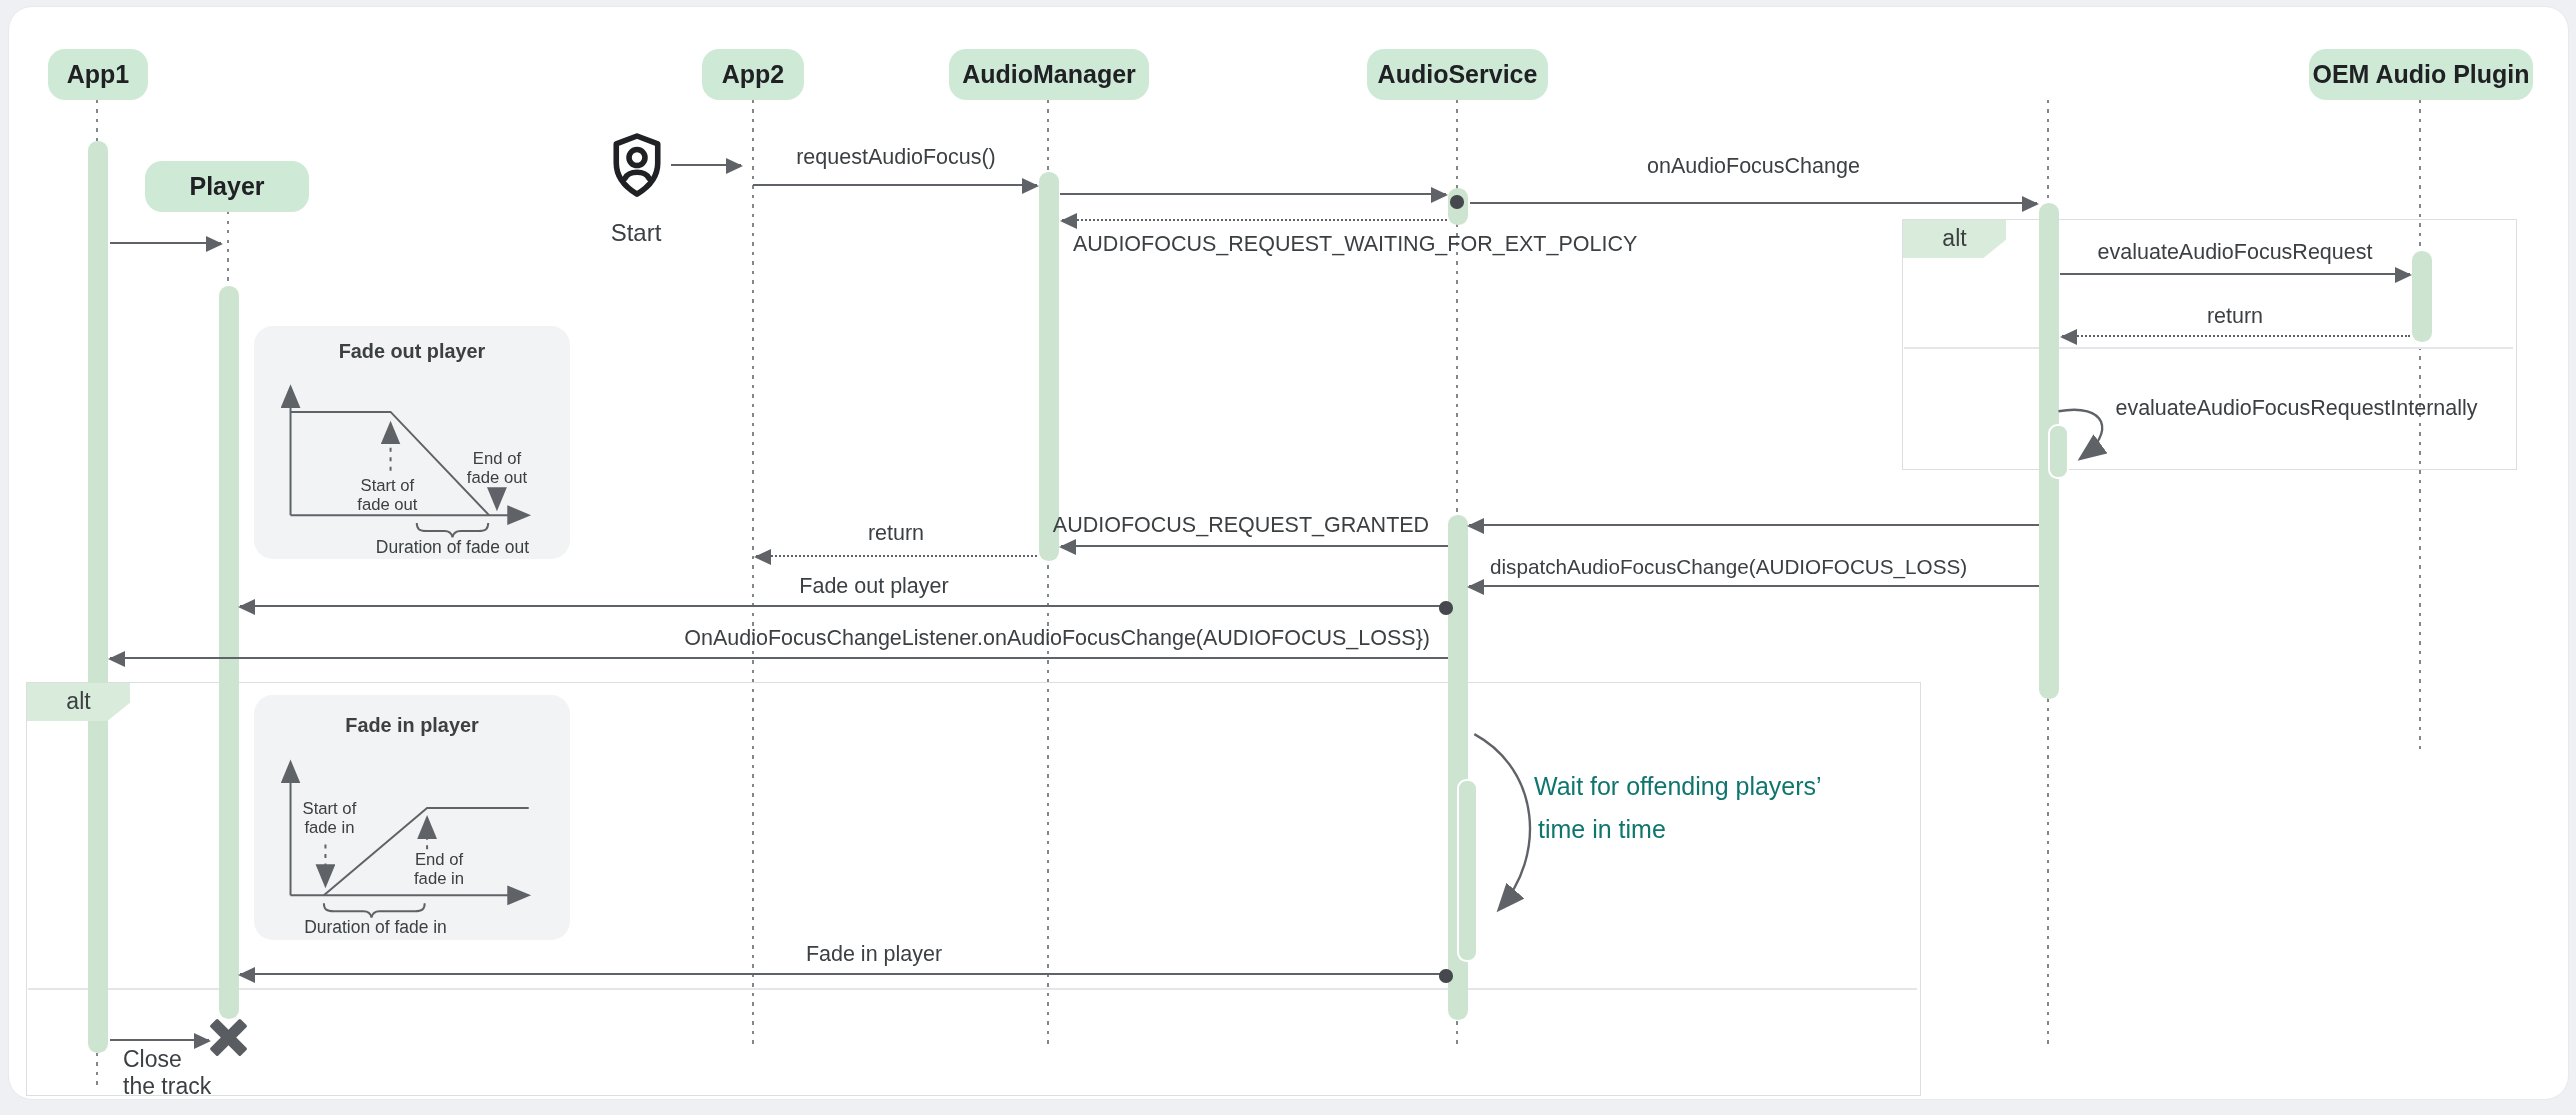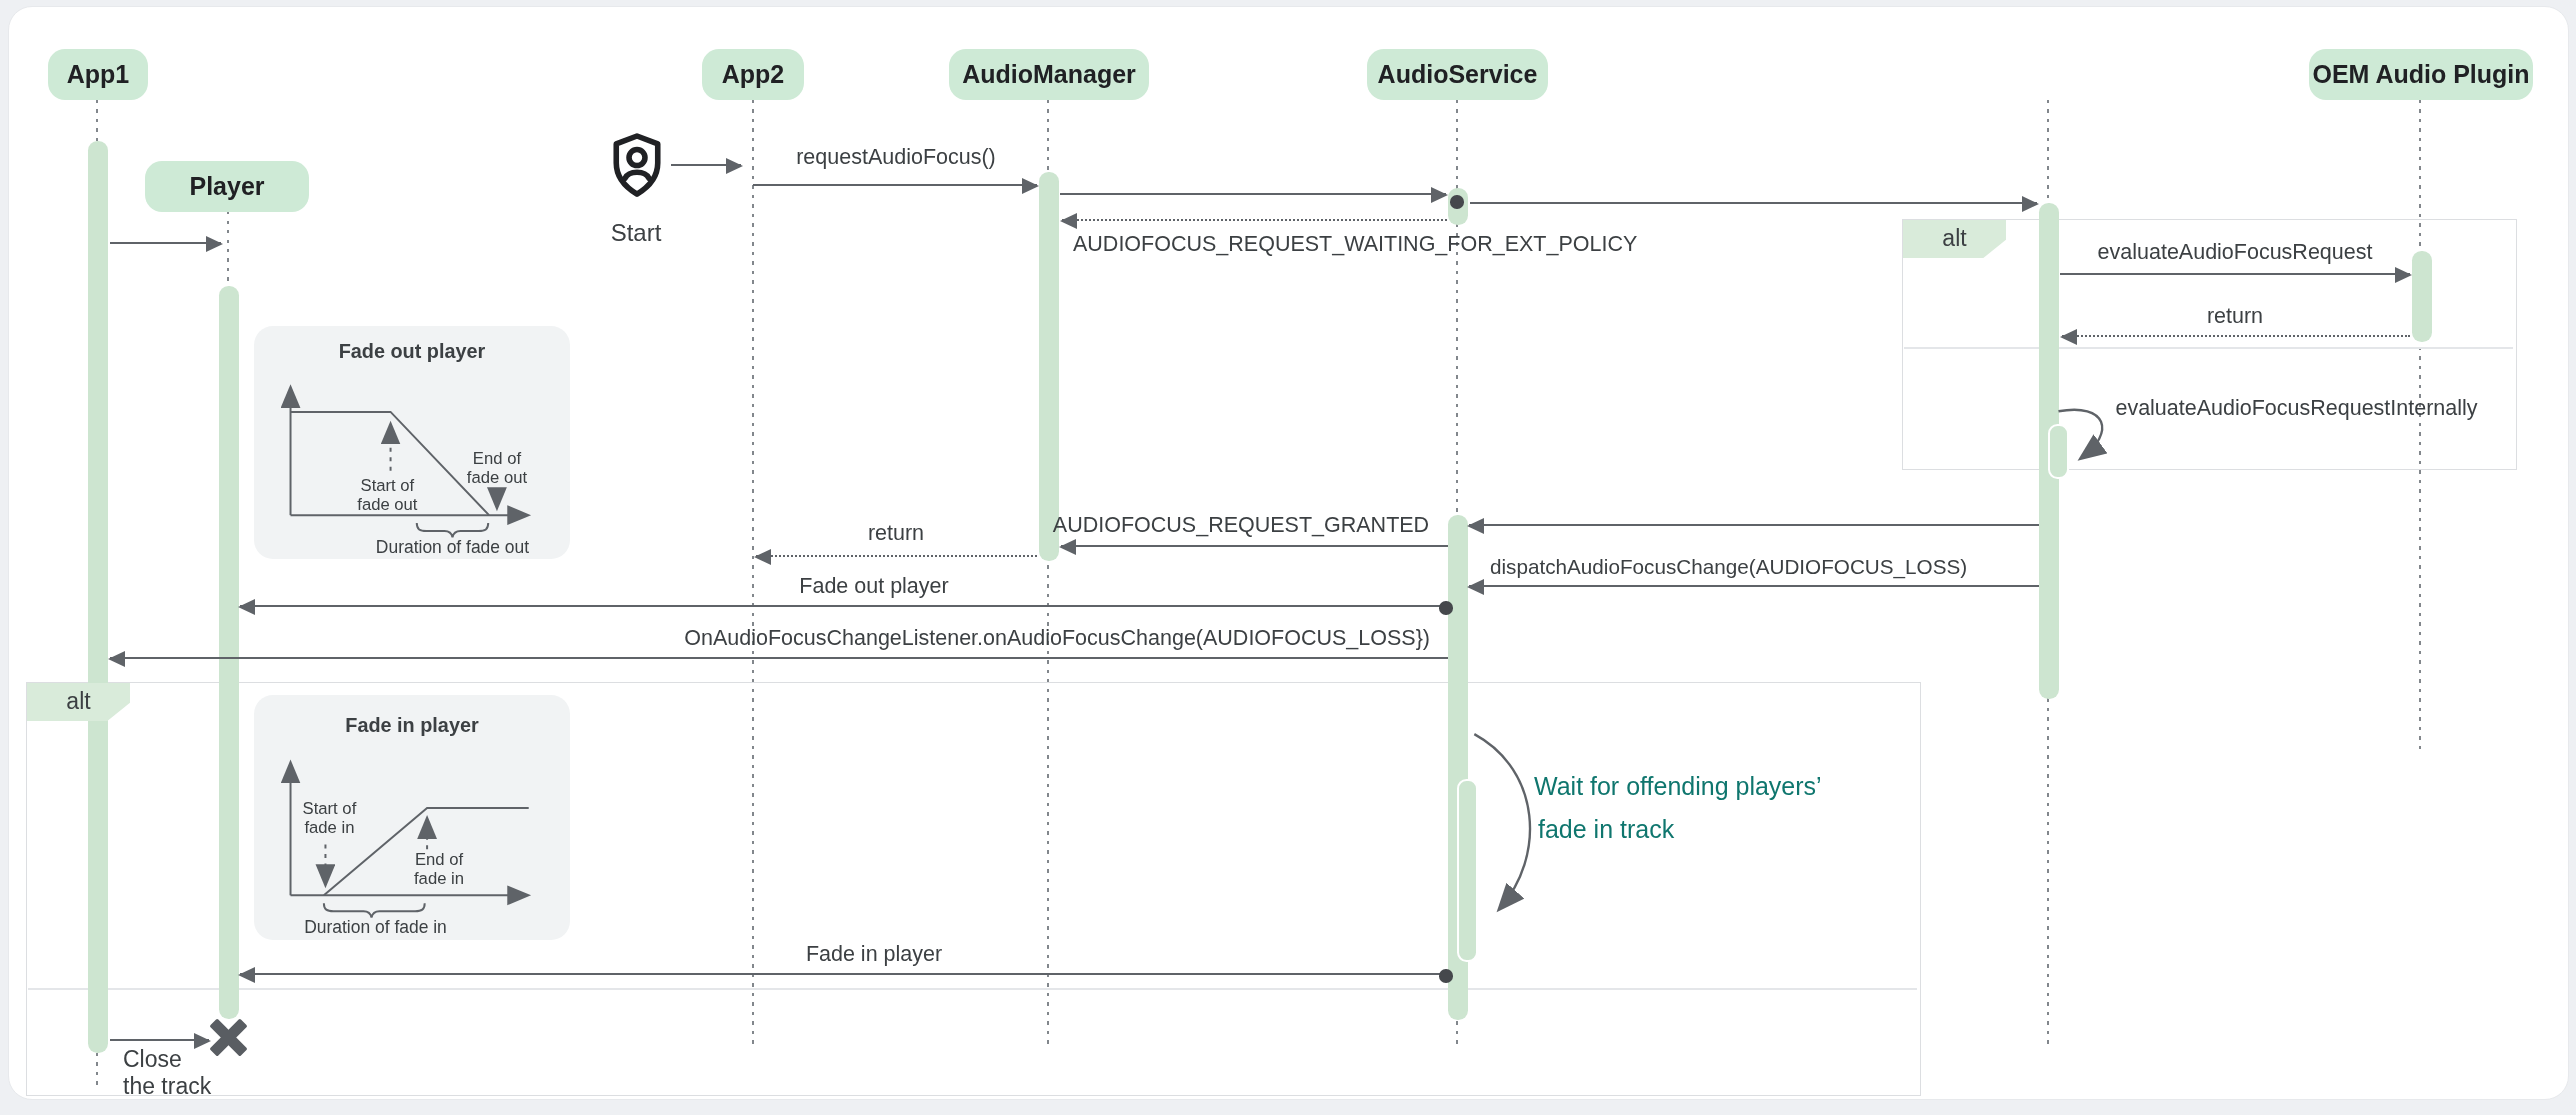--- a/index.html
+++ b/index.html
@@ -202,28 +202,29 @@
     </div>
   <div class="arrow" style="left:110px;top:1039px;width:99px;">
       <span class="ah-r"></span>
     </div>
   <div class="xmark" style="left:211px;top:1020px;">
       <span></span>
       <span></span>
     </div>
 
   <div class="lbl c" style="left:753px;top:145px;width:286px;"><span>requestAudioFocus()</span></div>
+  <div class="lbl c" style="left:1470px;top:154px;width:567px;"><span>onAudioFocusChange</span></div>
   <div class="lbl" style="left:1073px;top:232px;"><span>AUDIOFOCUS_REQUEST_WAITING_FOR_EXT_POLICY</span></div>
   <div class="lbl c" style="left:2060px;top:240px;width:350px;text-align:center;"><span>evaluateAudioFocusRequest</span></div>
   <div class="lbl c" style="left:2060px;top:304px;width:350px;"><span>return</span></div>
   <div class="lbl c" style="left:2082px;top:396px;width:429px;"><span>evaluateAudioFocusRequestInternally</span></div>
   <div class="lbl c" style="left:1033px;top:513px;width:416px;"><span>AUDIOFOCUS_REQUEST_GRANTED</span></div>
   <div class="lbl c" style="left:753px;top:521px;width:286px;"><span>return</span></div>
   <div class="lbl" style="left:1490px;top:555px;font-size:20.7px;"><span>dispatchAudioFocusChange(AUDIOFOCUS_LOSS)</span></div>
   <div class="lbl c" style="left:731px;top:574px;width:286px;"><span>Fade out player</span></div>
   <div class="lbl r" style="left:556px;top:626px;width:874px;"><span>OnAudioFocusChangeListener.onAudioFocusChange(AUDIOFOCUS_LOSS})</span></div>
   <div class="note" style="left:1534px;top:772px;"><span>Wait for offending players’</span></div>
-  <div class="note" style="left:1538px;top:815px;"><span>fade in track</span></div>
+  <div class="note" style="left:1538px;top:815px;"><span>time in time</span></div>
   <div class="lbl c" style="left:731px;top:942px;width:286px;"><span>Fade in player</span></div>
   <div class="lbl" style="left:123px;top:1046px;font-size:23px;"><span>Close</span></div>
   <div class="lbl" style="left:123px;top:1073px;font-size:23px;"><span>the track</span></div>
 </div>
 
 
 </body></html>

